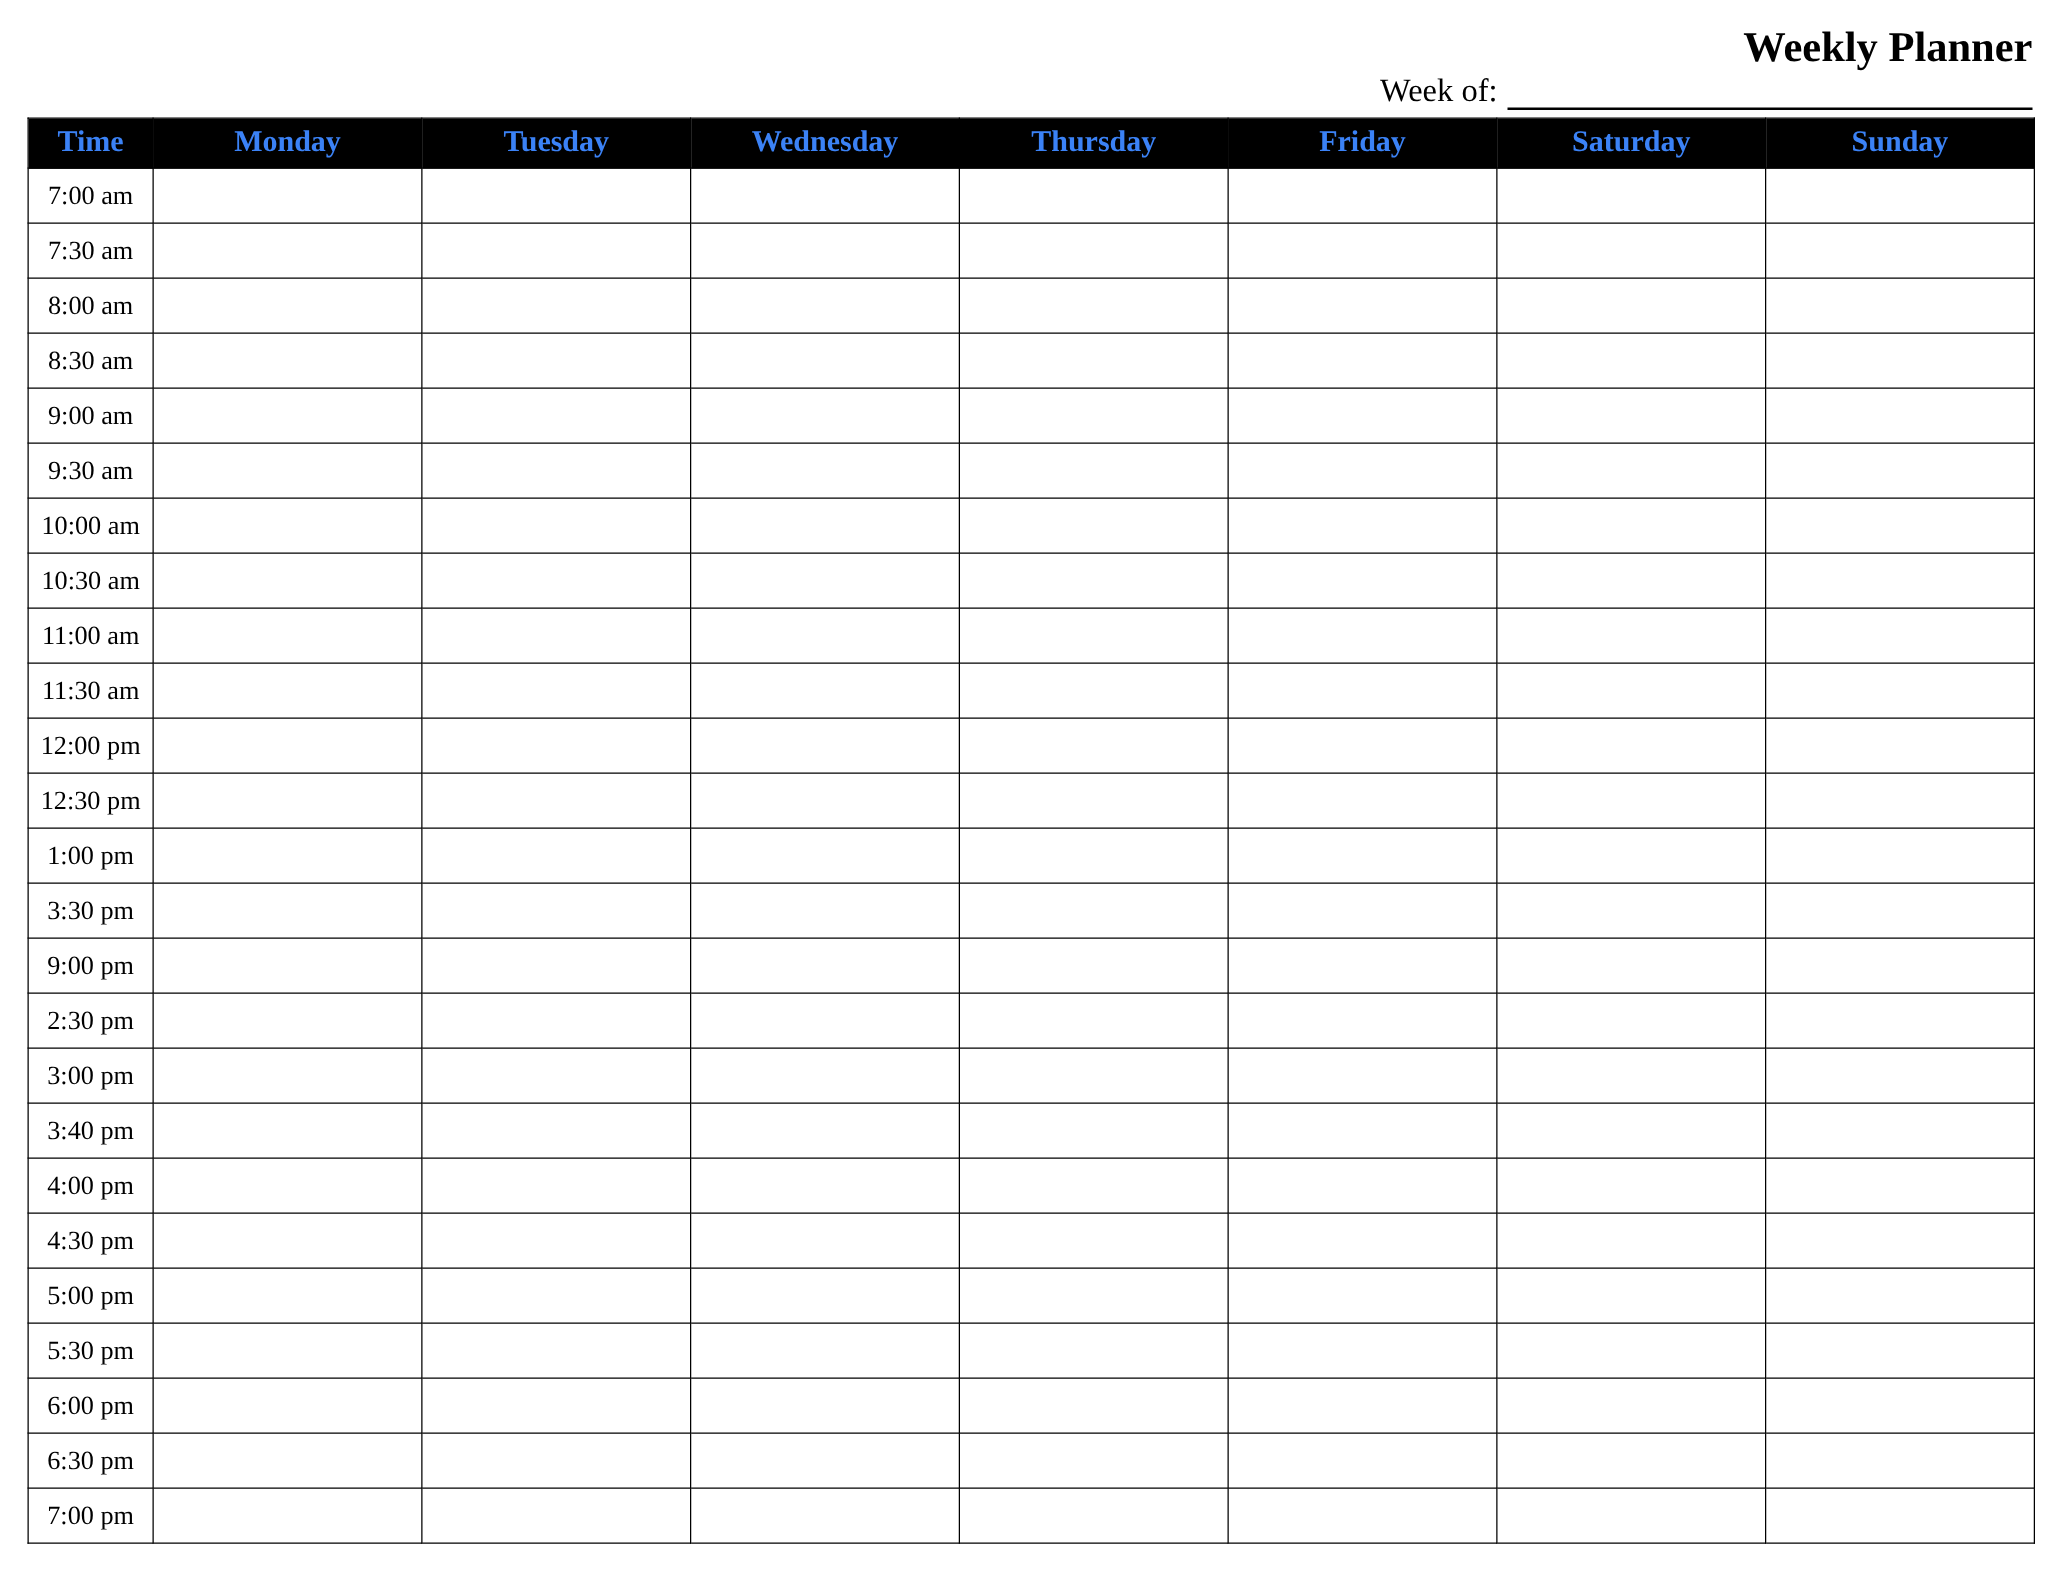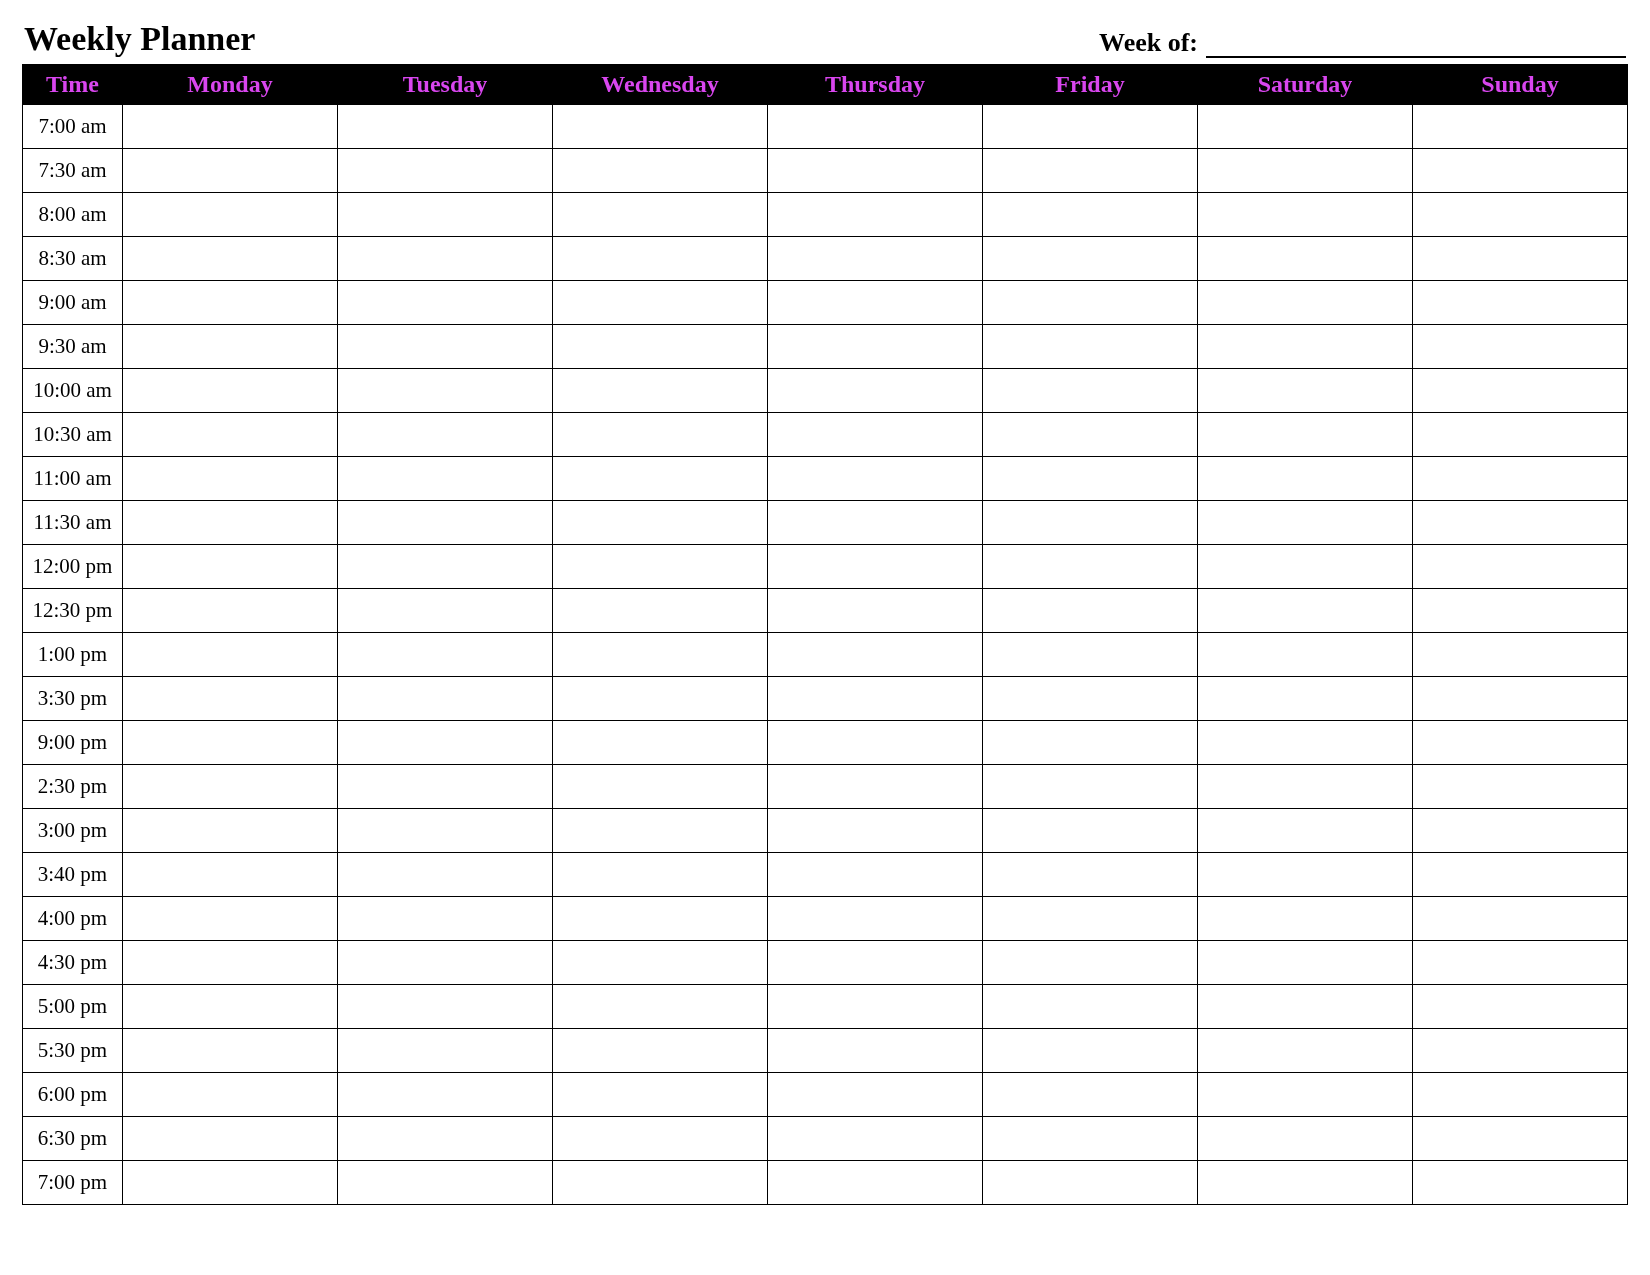--- a/index.html
+++ b/index.html
@@ -14,31 +14,31 @@
   }
   .page {
     padding: 20px 22px 20px 22px;
   }
   .header-row {
     display: flex;
     justify-content: space-between;
     align-items: flex-end;
     margin-bottom: 6px;
     padding: 0 2px;
+    flex-direction: column;
   }
   .title {
     font-size: 34px;
     font-weight: bold;
   }
   .weekof {
     font-size: 26px;
     display: flex;
     align-items: flex-end;
     gap: 8px;
-    font-weight: bold;
   }
   .weekof-line {
     display: inline-block;
     width: 420px;
     border-bottom: 2px solid #000;
     height: 22px;
   }
   table.planner {
     width: 100%;
     border-collapse: collapse;
@@ -46,21 +46,21 @@
   }
   table.planner th,
   table.planner td {
     border: 1.5px solid #000;
     height: 44px;
     padding: 0;
     vertical-align: middle;
   }
   table.planner thead th {
     background: #000;
-    color: #d946ef;
+    color: #3b82f6;
     font-weight: bold;
     font-size: 24px;
     text-align: center;
     height: 40px;
   }
   col.time-col { width: 100px; }
   col.day-col  { width: auto; }
   td.time-cell {
     text-align: center;
     font-size: 21px;

